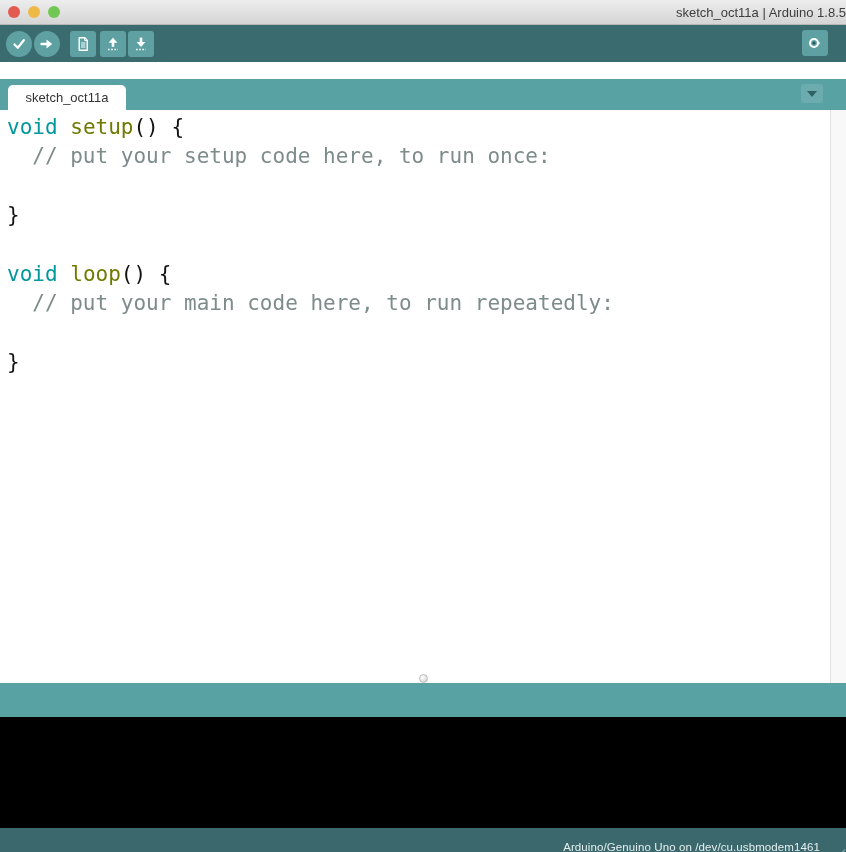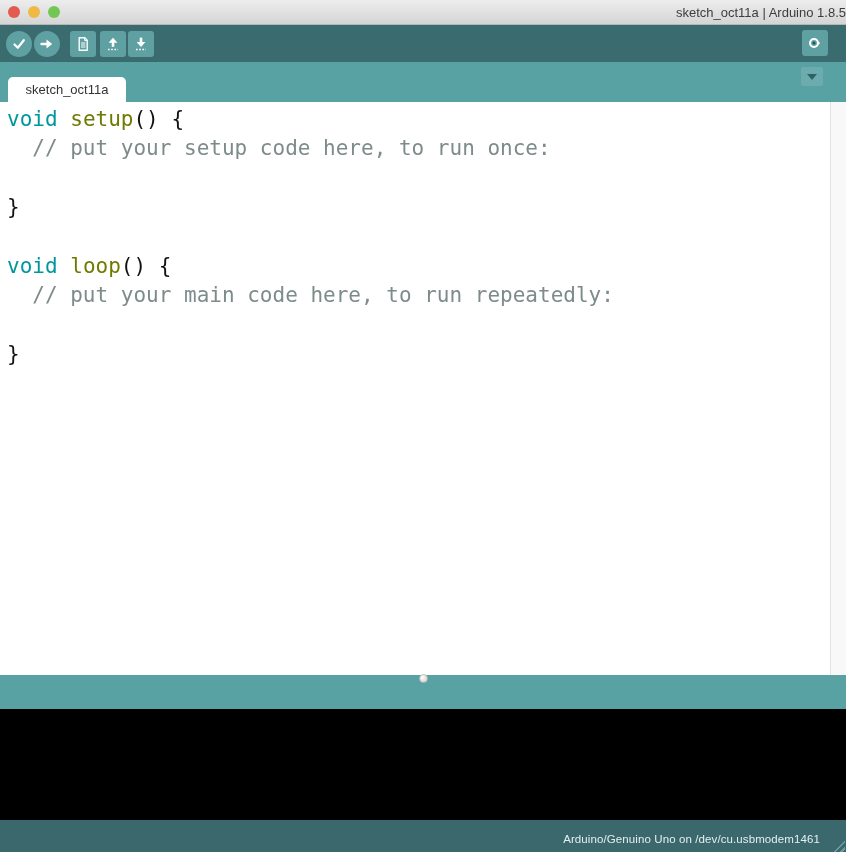--- a/index.html
+++ b/index.html
@@ -22,21 +22,21 @@
   .toolbar { height:37px; background:var(--toolbar-bg); display:flex; align-items:center; padding-left:6px; position:relative; }
   .tbtn { width:26px; height:26px; border:none; background:var(--button-fill); padding:0; cursor:pointer;
           display:flex; align-items:center; justify-content:center; flex:0 0 auto; }
   .tbtn.circle { border-radius:50%; }
   .tbtn.square { border-radius:3px; }
   .tbtn.m2 { margin-left:2px; } .tbtn.m10 { margin-left:10px; } .tbtn.m4 { margin-left:4px; }
   .tbtn.serial { position:absolute; right:18px; top:5px; }
   .tbtn svg { display:block; }
 
   
-  .tabstrip { height:40px; background:var(--tab-strip-bg); position:relative; }
+  .tabstrip { height:31px; background:var(--tab-strip-bg); position:relative;margin-top:17px; }
   .tab { position:absolute; left:8px; bottom:0; height:25px; width:118px; background:#fff;
          border-radius:5px 5px 0 0; display:flex; align-items:center; justify-content:center;
          font-size:13px; color:#333; cursor:pointer; }
   .tab-menu { position:absolute; right:23px; top:5px; width:22px; height:19px; border:none; border-radius:2px;
               background:#6cacae; display:flex; align-items:center; justify-content:center; cursor:pointer; }
   .tab-menu .tri { width:0; height:0; border-left:5px solid transparent; border-right:5px solid transparent;
                    border-top:6px solid #2e6163; }
 
   
   .editor { height:573px; position:relative; background:#fff; overflow:hidden; cursor:text; }

